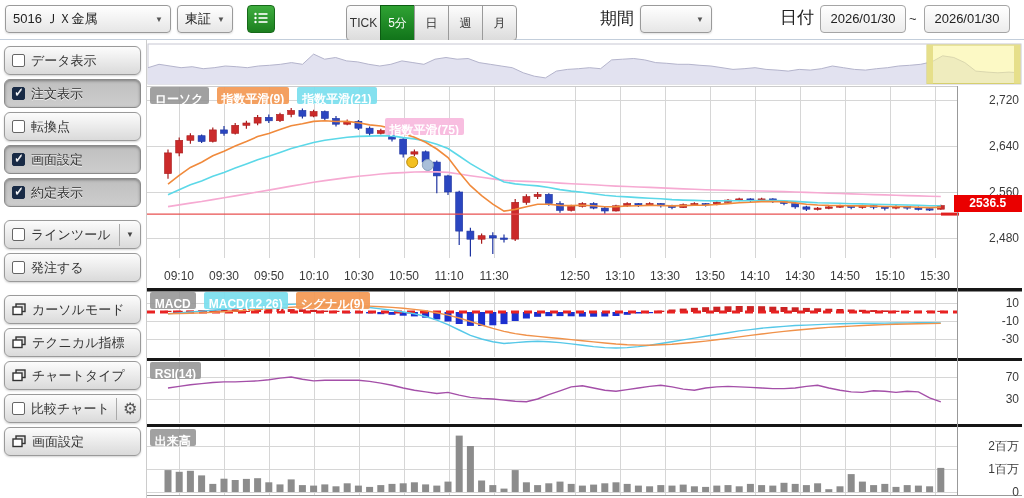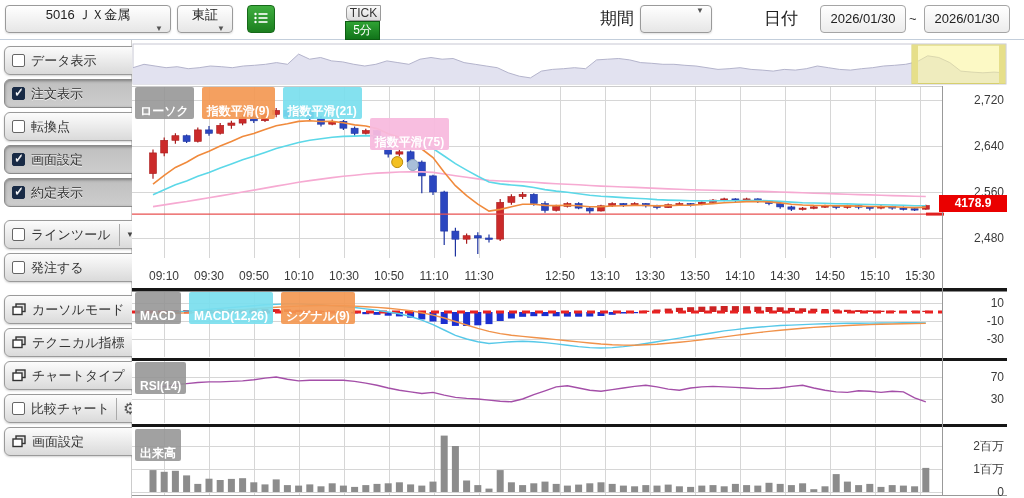--- a/index.html
+++ b/index.html
@@ -1,45 +1,45 @@
 <!DOCTYPE html>
 <html><head>
 <meta charset="utf-8">
 <style>
   * { margin:0; padding:0; box-sizing:border-box; }
   html,body { width:1024px; height:498px; overflow:hidden; background:#fff;
     font-family:"Liberation Sans","DejaVu Sans",sans-serif; }
   .topbar { position:relative; width:1024px; height:40px; background:#fff;
     border-bottom:1px solid #c3cedb; }
-  .topbar > * { position:absolute; top:5px; height:28px;flex-direction:column; }
+  .topbar > * { position:absolute; top:5px; height:28px; }
   .tsel { border:1px solid #9a9a9a; border-radius:4px;
     background:linear-gradient(#ffffff,#e6e6e6); box-shadow:0 1px 2px rgba(0,0,0,.12);
     display:flex; align-items:center; padding:0 7px; font-size:13px; color:#222; cursor:pointer; }
   .tsel .arr { margin-left:auto; font-size:8px; color:#555; padding-left:6px; }
   .symbol-sel { left:5px; width:166px; }
   .exch-sel  { left:177px; width:56px; }
   .list-btn { left:247px; width:28px; border:1px solid #17691a; border-radius:4px;
     background:linear-gradient(#3fae3f,#1c7f1f); display:flex; align-items:center; justify-content:center; cursor:pointer; }
   .tf-group { left:346px; display:flex; }
   .tf { width:35px; height:36px; border:1px solid #9a9a9a; margin-left:-1px;
     background:linear-gradient(#fdfdfd,#dcdcdc); font-size:12px; color:#333;
     font-family:inherit; cursor:pointer; }
   .tf:first-child { border-radius:4px 0 0 4px; margin-left:0; }
   .tf:last-child { border-radius:0 4px 4px 0; }
   .tf.active { background:linear-gradient(#2fa233,#11741a); color:#fff; border-color:#0c5c12; }
   .tlabel { font-size:17px; color:#222; line-height:28px; }
-  .p-label { left:600px; } .d-label { left:764px; }
+  .p-label { left:600px; } .d-label { left:780px;font-family:Liberation Mono, monospace; }
   .period-sel { left:640px; width:72px; }
   .date-in { border:1px solid #a5a5a5; border-radius:4px; text-align:center;
     background:linear-gradient(#ffffff,#ececec); font-size:13px; color:#222; line-height:26px; cursor:text; }
   .date1 { left:820px; width:86px; } .date2 { left:924px; width:86px; }
   .tilde { left:909px; font-size:13px; color:#333; line-height:28px; }
 
   .layout { display:flex; width:1024px; height:458px; }
-  .sidebar { width:132px; height:458px; background:#fff; border-right:1px solid #ccc; padding-top:2px; }
+  .sidebar { width:147px; height:458px; background:#fff; border-right:1px solid #ccc; padding-top:2px; }
   .side-btn { display:flex; align-items:center; gap:6px; width:137px; height:29px;
     margin:4px 0 0 4px; padding:0 4px 0 7px; border:1px solid #9a9a9a; border-radius:6px;
     background:linear-gradient(#fcfcfc,#dadada); box-shadow:0 1px 2px rgba(0,0,0,.18);
     font-size:13px; color:#333; font-family:inherit; cursor:pointer; }
   .side-btn.gap { margin-top:13px; }
   .side-btn.pressed { background:linear-gradient(#bfbfbf,#cdcdcd);
     box-shadow:inset 0 1px 3px rgba(0,0,0,.35); border-color:#8a8a8a;
     text-shadow:0 1px 0 rgba(255,255,255,.8); }
   .cb { width:13px; height:13px; border:1.5px solid #666; border-radius:2px; background:#fff;
     flex:0 0 auto; position:relative; }
@@ -50,21 +50,21 @@
   .split { margin-left:auto; border-left:1px solid #aaa; padding:0 2px 0 6px;
     display:flex; align-items:center; height:22px; }
   .split .arr { font-size:8px; color:#444; }
   .gear { font-size:16px; color:#555; line-height:14px; }
   .lbl { white-space:nowrap; }
 
   .chart-region { position:relative; width:879px; height:458px; background:#fff; }
   #chart-svg { position:absolute; left:0; top:0; cursor:crosshair; }
   #chart-svg text { font-family:"Liberation Sans","DejaVu Sans",sans-serif; }
   .legend-row { position:absolute; display:flex; gap:8px; z-index:3; pointer-events:none; }
-  .chip { display:inline-block; padding:16px 5px; height:17px; line-height:17px;
+  .chip { display:inline-block; padding:4px 5px; height:17px; line-height:17px;
     font-size:12px; font-weight:bold; color:#fff; border-radius:2px; white-space:nowrap; }
   .chip.gray   { background:rgba(148,148,148,.88); }
   .chip.orange { background:rgba(243,152,82,.92); }
   .chip.cyan   { background:rgba(122,222,238,.92); }
   .chip.pink   { background:rgba(248,186,222,.95);margin-top:31px; }
   .row-main { left:3px; top:47px; } .row-macd { left:3px; top:252px; }
   .row-rsi { left:3px; top:322px; } .row-vol { left:3px; top:389px; }
   .price-badge { position:absolute; left:807px; top:155px; width:68px; height:17px;
     background:#ea0000; color:#fff; font-size:12px; font-weight:bold; text-align:center;
     line-height:17px; z-index:2; }
@@ -614,15 +614,15 @@
       <span class="chip gray">MACD</span>
       <span class="chip cyan">MACD(12,26)</span>
       <span class="chip orange">シグナル(9)</span>
     </div>
     <div class="legend-row row-rsi">
       <span class="chip gray">RSI(14)</span>
     </div>
     <div class="legend-row row-vol">
       <span class="chip gray">出来高</span>
     </div>
-    <div class="price-badge">4178.9</div>
+    <div class="price-badge">2536.5</div>
   </div>
 </div>
 
 </body></html>

